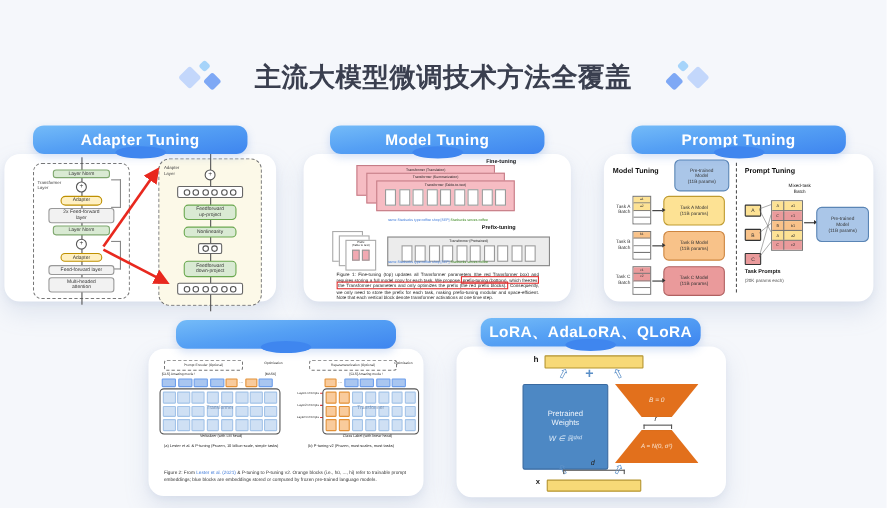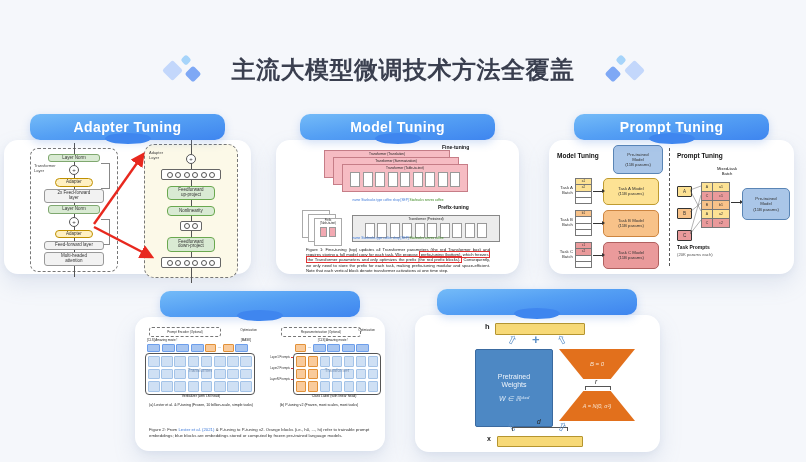--- a/index.html
+++ b/index.html
@@ -506,20 +506,21 @@
       </div>
 
       <p class="pt-figcap">
         <span>Figure 2: From </span><span class="pt-link">Lester et al. (2021)</span><span> &amp; P-tuning to P-tuning v2. Orange blocks (i.e., h0, ..., hi) refer to trainable prompt embeddings; blue blocks are embeddings stored or computed by frozen pre-trained language models.</span>
       </p>
     </div>
   </div>
 
   <div class="card" style="left:415px;top:289px;width:245px;height:163px;">
     <div class="tab" style="left:22px;width:200px;">
+      <span>LoRA、AdaLoRA、QLoRA</span>
       <i class="notch"></i>
     </div>
     <div class="card-body">
       <span class="lr-lab" style="left:70px;top:7px;">h</span>
       <i class="lr-bar" style="left:80px;top:8px;width:88px;"></i>
 
       <span class="lr-arrow" style="left:92px;top:19px;transform:rotate(28deg);">⇧</span>
       <span class="lr-plus" style="left:117px;top:18px;">+</span>
       <span class="lr-arrow" style="left:142px;top:19px;transform:rotate(-28deg);">⇧</span>
 

